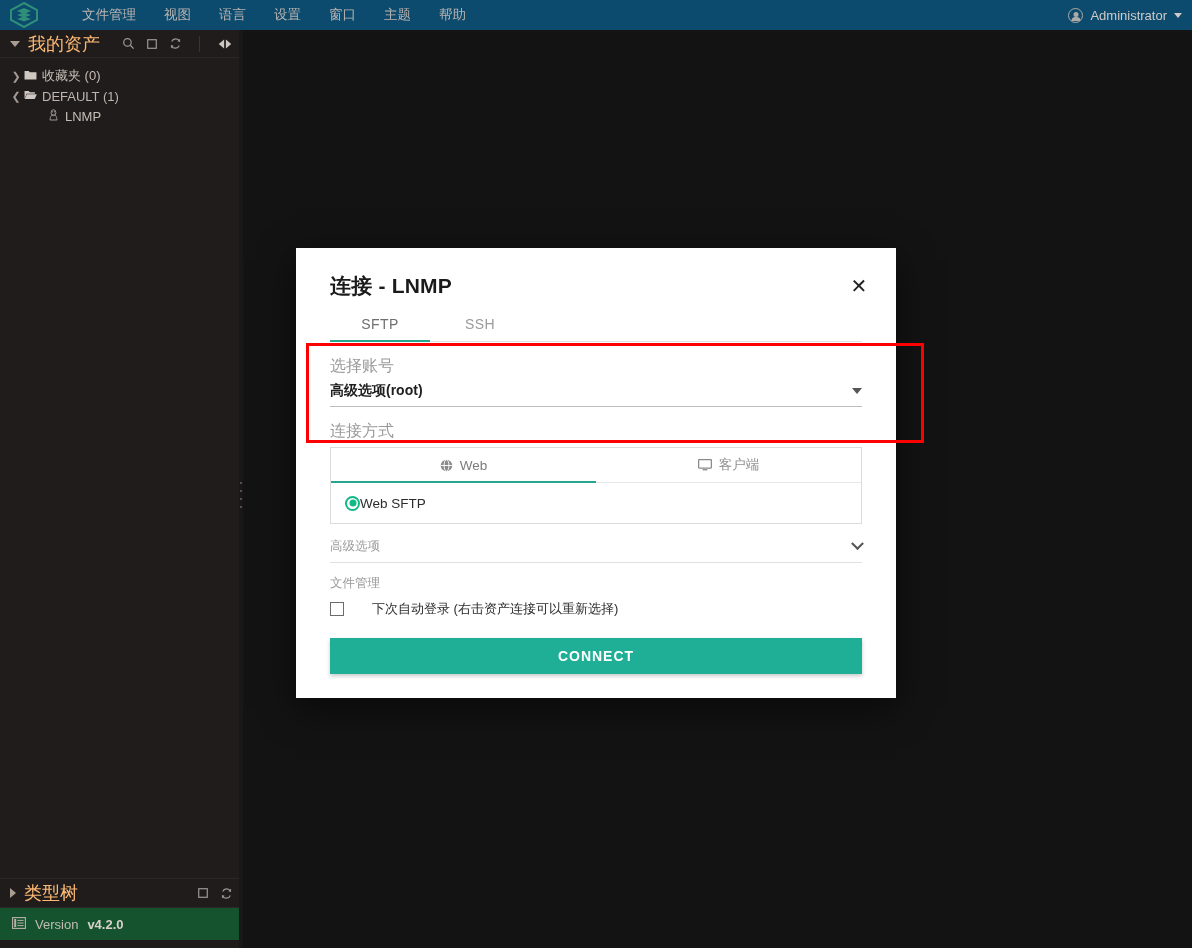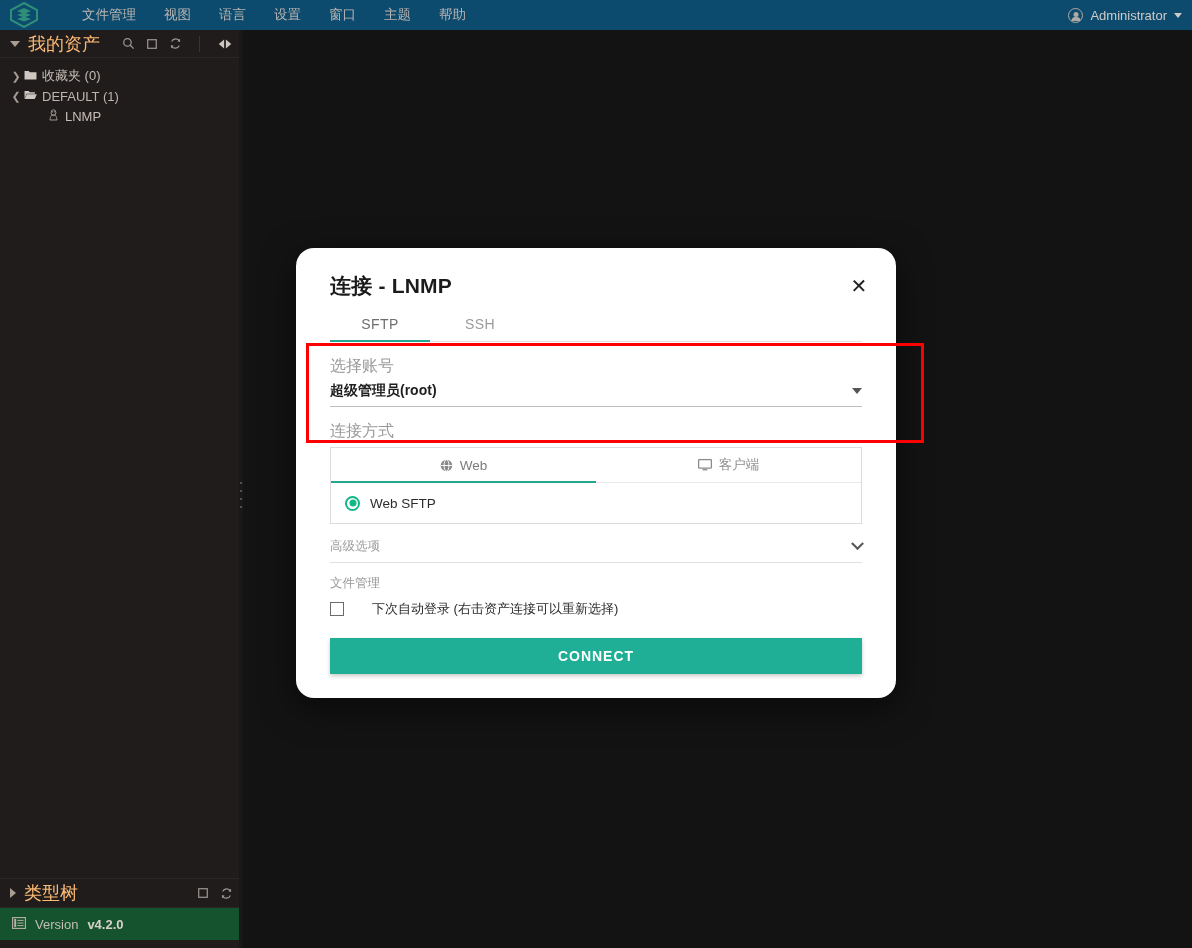--- a/index.html
+++ b/index.html
@@ -98,21 +98,21 @@
   .split-dot { width:2px; height:2px; background:#6a6360; border-radius:50%; }
 
   
   .main-area {
     position:absolute; left:243px; top:30px; width:949px; height:918px; background:#131313;
   }
 
   
   .dialog {
     position:absolute; left:296px; top:248px; width:600px; height:450px;
-    background:#fff; box-shadow:0 10px 34px rgba(0,0,0,.55);border-radius:18px;
+    background:#fff; box-shadow:0 10px 34px rgba(0,0,0,.55);
   }
   .dlg-title-row {
     display:flex; align-items:center; padding:24px 24px 0 34px;
   }
   .dlg-title { font-size:21px; font-weight:bold; color:#1b1b1b; letter-spacing:.2px; }
   .dlg-close {
     margin-left:auto; width:26px; height:26px; display:flex; align-items:center; justify-content:center;
     color:#222; font-size:20px; cursor:pointer; line-height:1;
   }
   .dlg-tabs {
@@ -144,21 +144,21 @@
   .method-tabs { display:flex; position:relative; border-bottom:1px solid #e8e8e8; }
   .method-tab {
     flex:1; display:flex; align-items:center; justify-content:center; gap:7px;
     height:34px; font-size:13.5px; color:#8f8f8f; cursor:pointer;
   }
   .method-tab.active { color:#7c7c7c; }
   .method-tabs::after {
     content:""; position:absolute; left:0; bottom:-1px; width:50%; height:2px; background:#26a58f;
   }
   .m-ico { font-size:13px; color:#8a8a8a; display:inline-flex; }
-  .radio-row { display:flex; align-items:center; gap:10px; height:40px; padding-left:14px; }
+  .radio-row { display:flex; align-items:center; height:40px; padding-left:14px; }
   .radio {
     width:15px; height:15px; border-radius:50%; border:2px solid #12b886; position:relative;
     flex:0 0 15px;
   }
   .radio::after {
     content:""; position:absolute; left:50%; top:50%; transform:translate(-50%,-50%);
     width:7px; height:7px; border-radius:50%; background:#12b886;
   }
   .radio-label { font-size:13.5px; color:#2c2c2c; }
 
@@ -339,21 +339,21 @@
 
   <div class="dlg-tabs">
     <div class="dlg-tab active">SFTP</div>
     <div class="dlg-tab">SSH</div>
   </div>
 
   <div class="dlg-body">
     <div class="field">
       <div class="field-label">选择账号</div>
       <div class="select-line">
-        <span class="select-value">超级管理员(root)</span>
+        <span class="select-value">高级选项(root)</span>
         <span class="sel-caret"></span>
       </div>
     </div>
 
     <div class="field">
       <div class="field-label">连接方式</div>
       <div class="method-box">
         <div class="method-tabs">
           <div class="method-tab active">
             <span class="m-ico">

